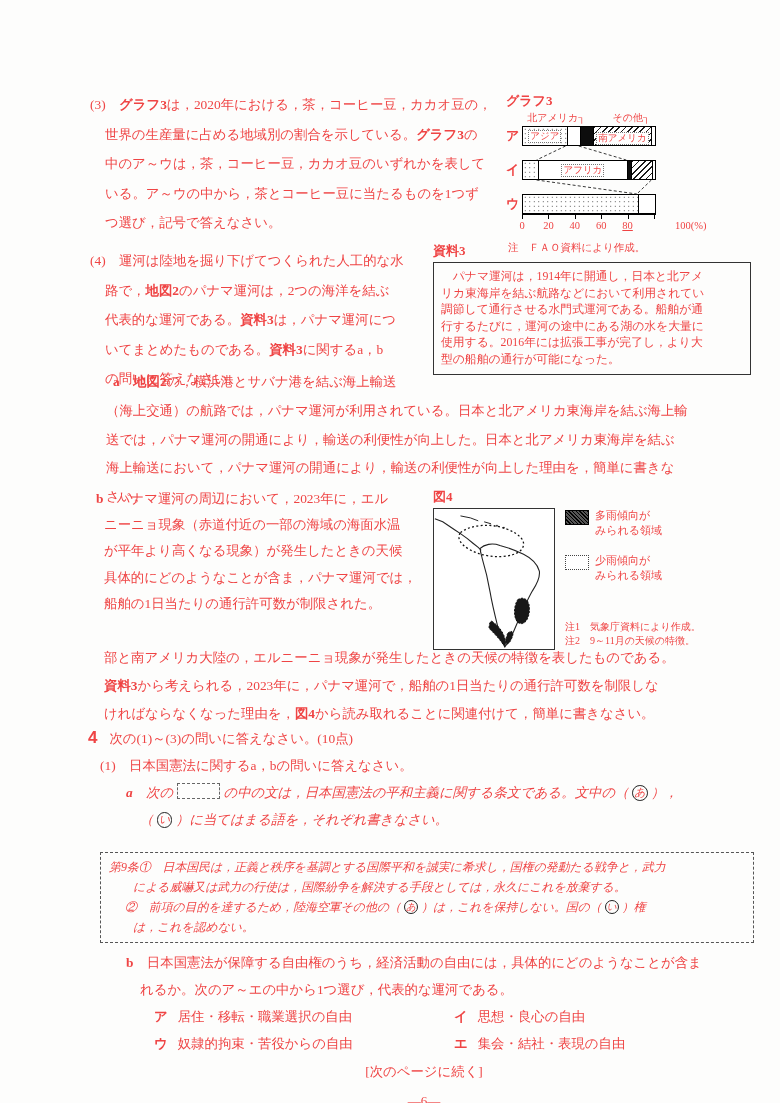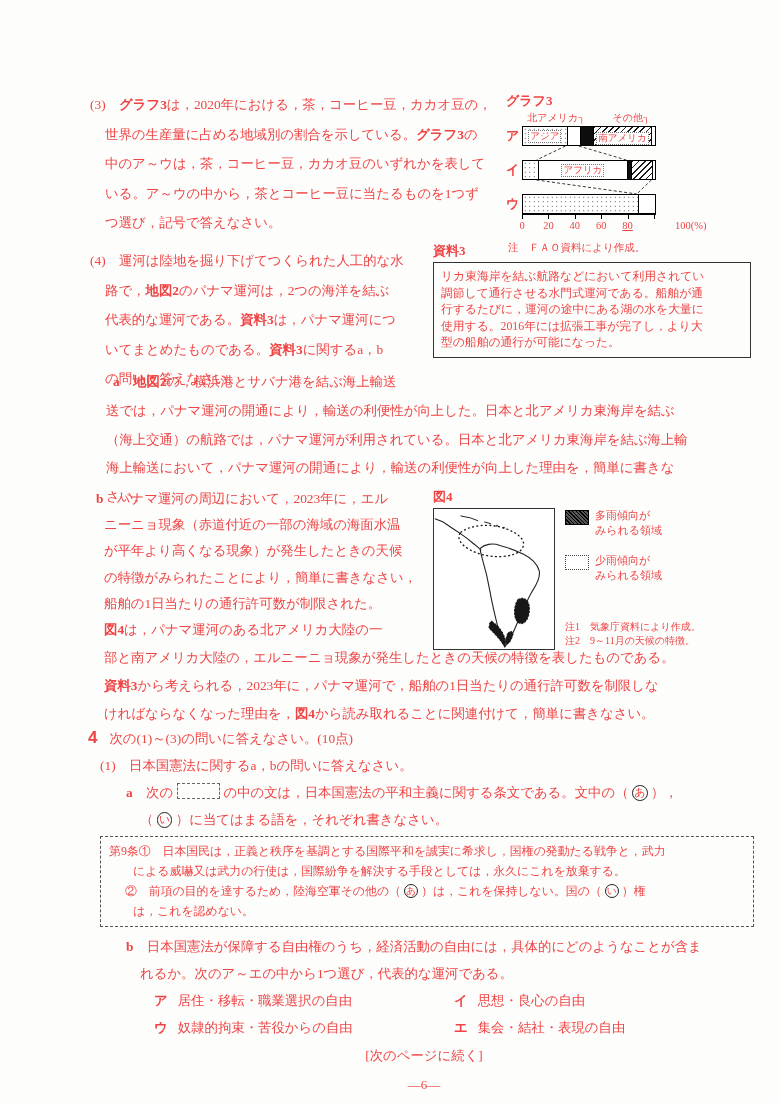--- a/index.html
+++ b/index.html
@@ -59,24 +59,24 @@
   .leg-sw{width:22px;height:13px;margin-top:2px;margin-right:6px;flex:0 0 auto;}
   .sw-wet{background:repeating-linear-gradient(45deg,#000 0 1px,#555 1px 2.6px);border:1px solid #000;}
   .sw-dry{background:#fff;border:1.6px dotted #444;}
   .leg-text{font-size:11px;line-height:14.5px;}
   #fig4-notes{margin-top:auto;font-size:10px;line-height:14px;padding-bottom:2px;}
   
   #sec4{position:absolute;left:88px;top:724px;width:672px;font-size:13.4px;line-height:27px;}
   #sec4-head{display:flex;align-items:baseline;}
   #sec4-num{font-family:"Liberation Sans","DejaVu Sans",sans-serif;font-weight:700;font-size:17px;margin-right:12px;}
   #sec4-q1{padding-left:12px;}
-  #sec4-a .tline{padding-left:38px;}
+  #sec4-a .tline{padding-left:38px;font-style:italic;}
   #sec4-a .tline + .tline{padding-left:52px;}
-  #article-box{border:1.6px dashed #555;margin:3px 0 6px 12px;width:636px;padding:4px 8px 5px 8px;
-               font-size:11.9px;line-height:20px;}
+  #article-box{border:1.6px dashed #555;margin:19px 0 6px 12px;width:636px;padding:4px 8px 5px 8px;
+               font-size:11.9px;line-height:20px;font-style:italic;}
   #article-box .tline:nth-child(2){padding-left:24px;}
   #article-box .tline:nth-child(3){padding-left:16px;}
   #article-box .tline:nth-child(4){padding-left:24px;}
   #sec4-b .tline{padding-left:38px;}
   #sec4-b .tline + .tline{padding-left:52px;}
   .opt-row{display:flex;padding-left:66px;}
   .opt-cell{display:flex;width:300px;}
   .opt-letter{font-weight:700;margin-right:10px;}
   #footer-continue{text-align:center;margin-top:1px;}
   #footer-page{text-align:center;font-size:13px;margin-top:2px;}
@@ -160,43 +160,43 @@
       <div class="tline"><span>(4)　運河は陸地を掘り下げてつくられた人工的な水</span></div>
       <div class="tline"><span>路で，</span><span class="bseg">地図2</span><span>のパナマ運河は，2つの海洋を結ぶ</span></div>
       <div class="tline"><span>代表的な運河である。</span><span class="bseg">資料3</span><span>は，パナマ運河につ</span></div>
       <div class="tline"><span>いてまとめたものである。</span><span class="bseg">資料3</span><span>に関するa，b</span></div>
       <div class="tline"><span>の問いに答えなさい。</span></div>
     </div>
 
   <div id="shiryo3">
     <div id="shiryo3-title">資料3</div>
     <div id="shiryo3-box">
+        <div class="tline">　パナマ運河は，1914年に開通し，日本と北アメ</div>
         <div class="tline">リカ東海岸を結ぶ航路などにおいて利用されてい</div>
         <div class="tline">調節して通行させる水門式運河である。船舶が通</div>
         <div class="tline">行するたびに，運河の途中にある湖の水を大量に</div>
         <div class="tline">使用する。2016年には拡張工事が完了し，より大</div>
         <div class="tline">型の船舶の通行が可能になった。</div>
       </div>
   </div>
 
   <div id="q4a-block">
       <div class="tline"><span class="bseg">a　</span><span class="bseg">地図2</span><span>の，横浜港とサバナ港を結ぶ海上輸送</span></div>
+      <div class="tline"><span>（海上交通）の航路では，パナマ運河が利用されている。日本と北アメリカ東海岸を結ぶ海上輸</span></div>
       <div class="tline"><span>送では，パナマ運河の開通により，輸送の利便性が向上した。日本と北アメリカ東海岸を結ぶ</span></div>
-      <div class="tline"><span>（海上交通）の航路では，パナマ運河が利用されている。日本と北アメリカ東海岸を結ぶ海上輸</span></div>
       <div class="tline"><span>海上輸送において，パナマ運河の開通により，輸送の利便性が向上した理由を，簡単に書きな</span></div>
       <div class="tline"><span>さい。</span></div>
     </div>
 
   <div id="q4b-block">
       <div class="tline"><span class="bseg">b</span><span>　パナマ運河の周辺において，2023年に，エル</span></div>
       <div class="tline"><span>ニーニョ現象（赤道付近の一部の海域の海面水温</span></div>
       <div class="tline"><span>が平年より高くなる現象）が発生したときの天候</span></div>
-      <div class="tline"><span>の特徴がみられたことにより，簡単に書きなさい，</span></div>
+      <div class="tline"><span>具体的にどのようなことが含ま，パナマ運河では，</span></div>
       <div class="tline"><span>船舶の1日当たりの通行許可数が制限された。</span></div>
-      <div class="tline"><span class="bseg">図4</span><span>は，パナマ運河のある北アメリカ大陸の一</span></div>
     </div>
 
   <div id="fig4">
     <div id="fig4-title">図4</div>
     <div id="fig4-body">
       <svg id="map-frame" viewBox="0 0 120 142" xmlns="http://www.w3.org/2000/svg">
 
         <path d="M0 10 L8 13 L14 17 L20 21 L26 25 L33 30 L39 35 L44 39 L47 42" fill="none" stroke="#222" stroke-width="1.1"></path>
 
         <path d="M26 7 L36 9 L44 12" fill="none" stroke="#222" stroke-width="1"></path>

